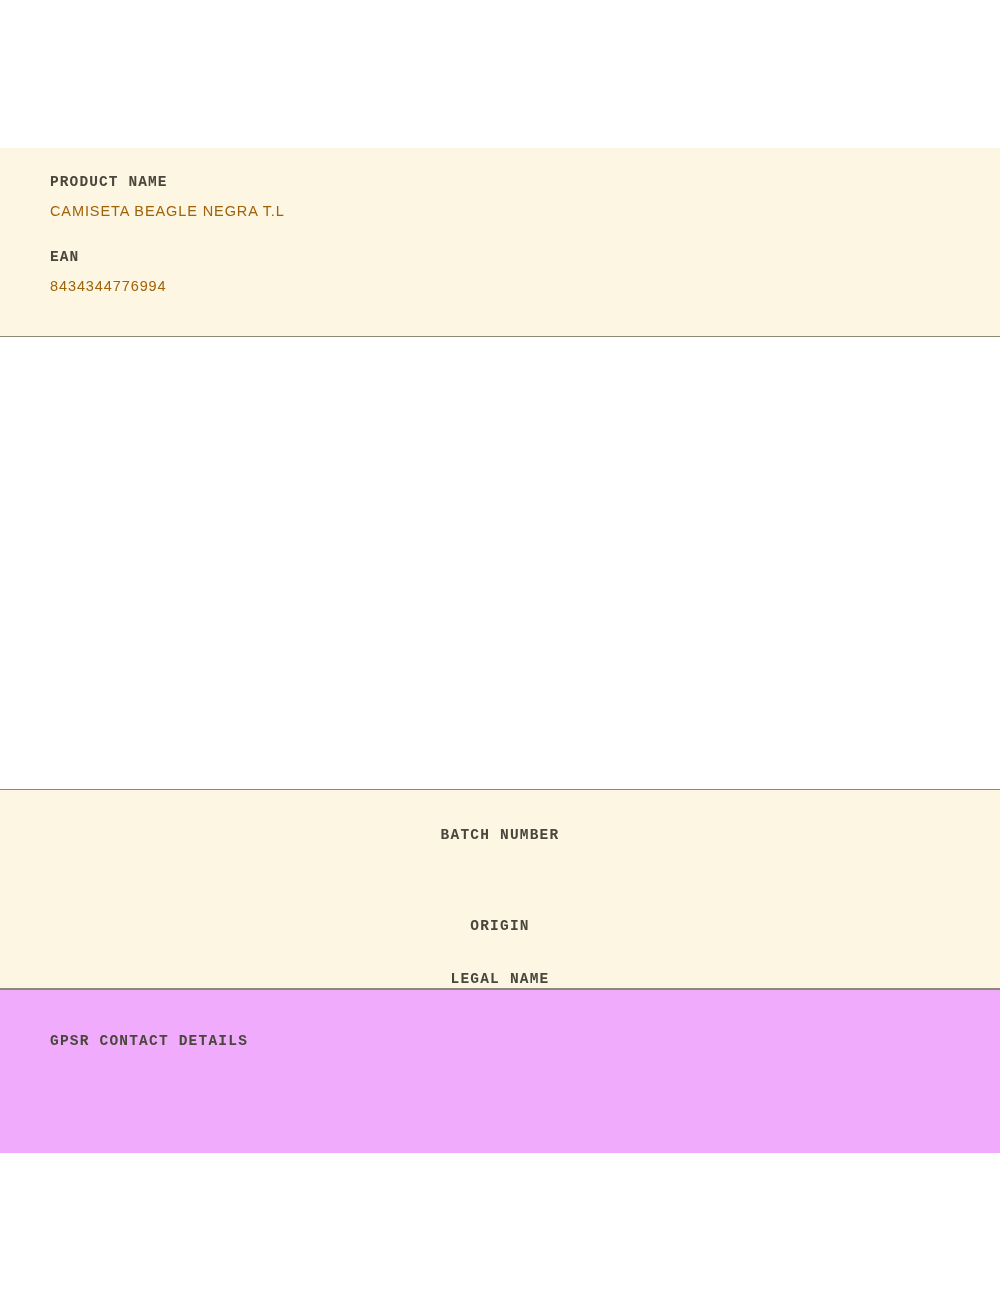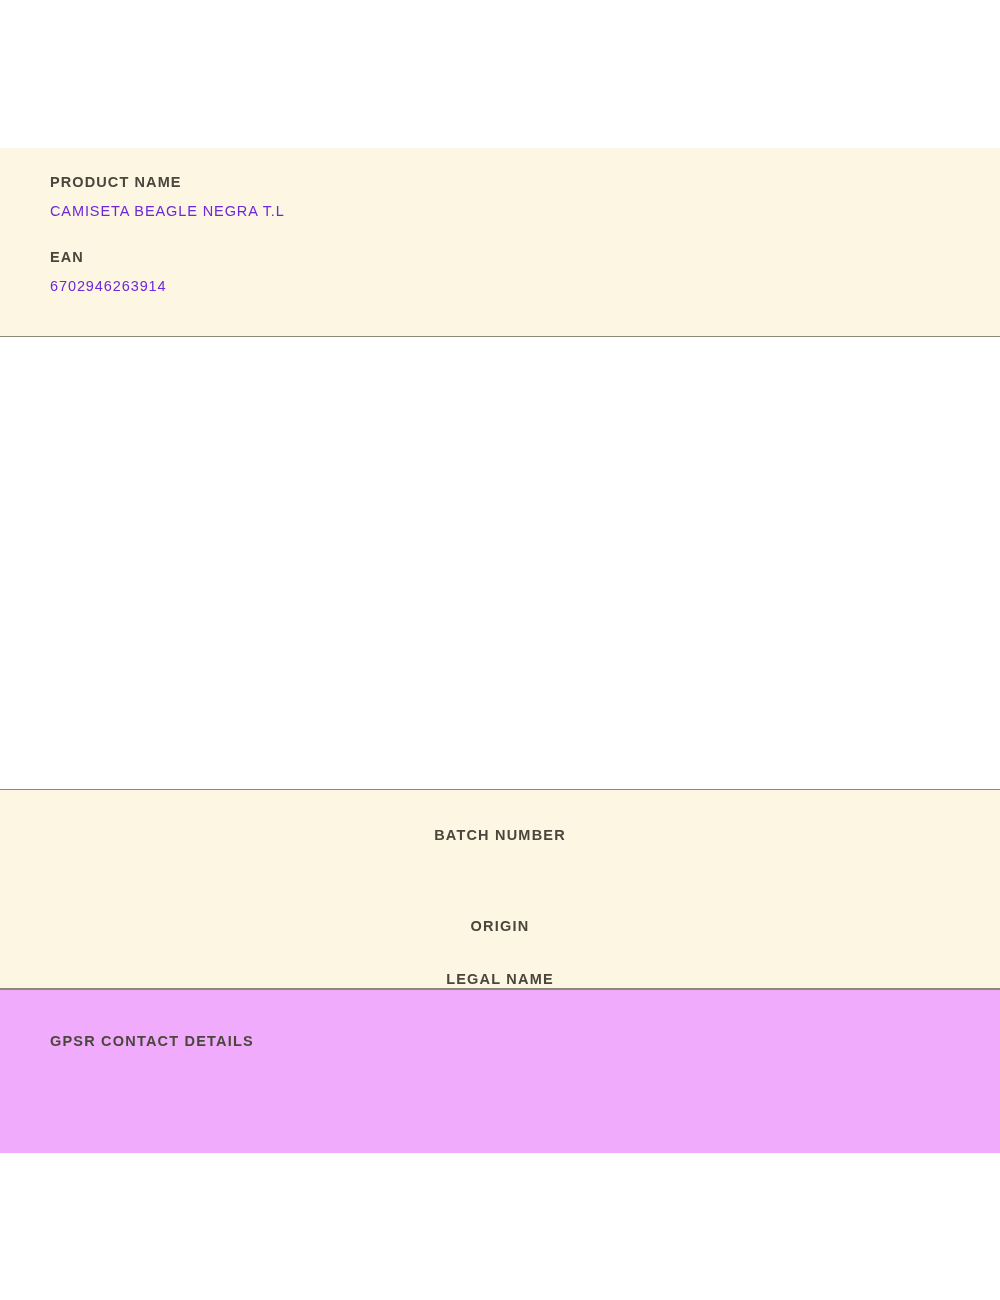--- a/index.html
+++ b/index.html
@@ -39,25 +39,26 @@
     padding: 26px 50px 0 50px;
   }
   .field-label {
     font-size: 14.5px;
     font-weight: bold;
     letter-spacing: 1.1px;
     color: #4a463c;
     text-transform: uppercase;
     margin: 0 0 12px 0;
     line-height: 1.1;
+    font-family: Liberation Mono, monospace;
   }
   .field-value {
     font-size: 14.5px;
     letter-spacing: 0.9px;
-    color: #6d28d9;
+    color: #a16207;
     margin: 0;
     line-height: 1.2;
   }
   .field-group {
     margin-bottom: 30px;
   }
   .field-group:last-child {
     margin-bottom: 8px;
   }
 
@@ -123,21 +124,21 @@
 
   <div class="band band-blank" style="top:0; height:148px;"></div>
 
   <section class="band band-product">
     <div class="field-group">
       <div class="field-label">PRODUCT NAME</div>
       <div class="field-value">CAMISETA BEAGLE NEGRA T.L</div>
     </div>
     <div class="field-group">
       <div class="field-label">EAN</div>
-      <div class="field-value">6702946263914</div>
+      <div class="field-value">8434344776994</div>
     </div>
   </section>
 
   <div class="band band-blank"></div>
 
   <section class="band band-details">
     <div class="details-grid">
       <div class="details-cell">
         <div class="field-label">BATCH NUMBER</div>
       </div>

